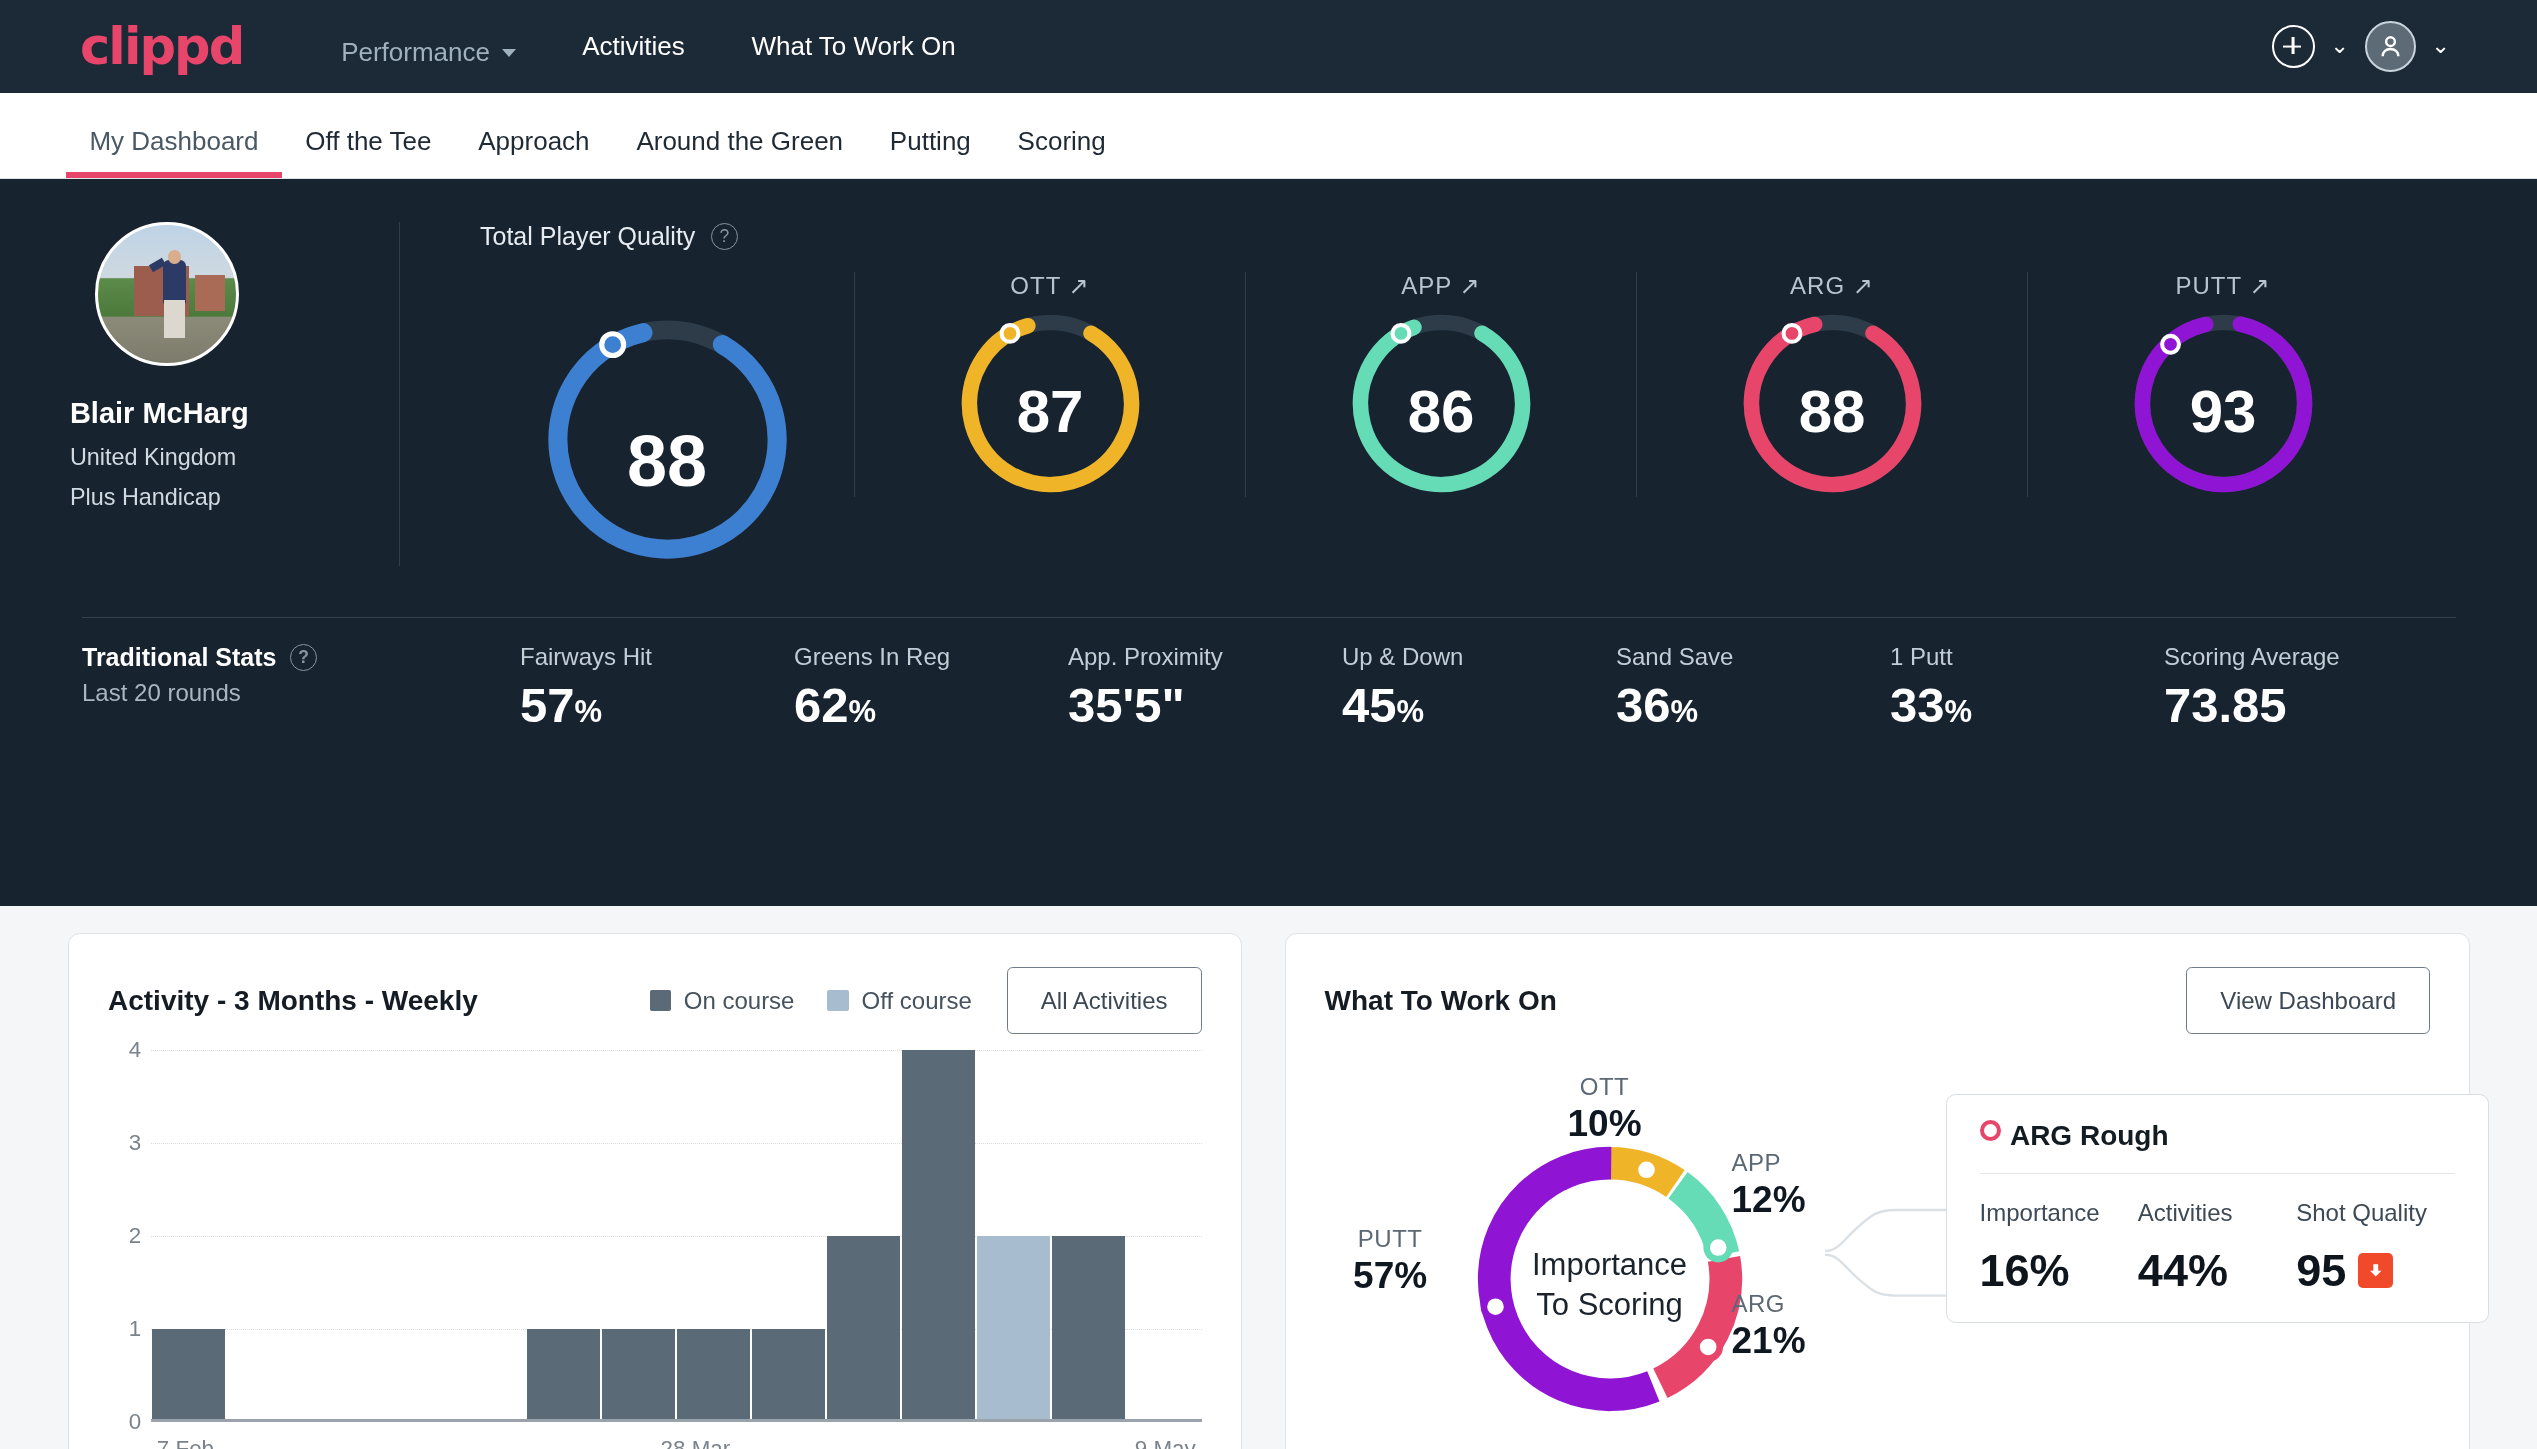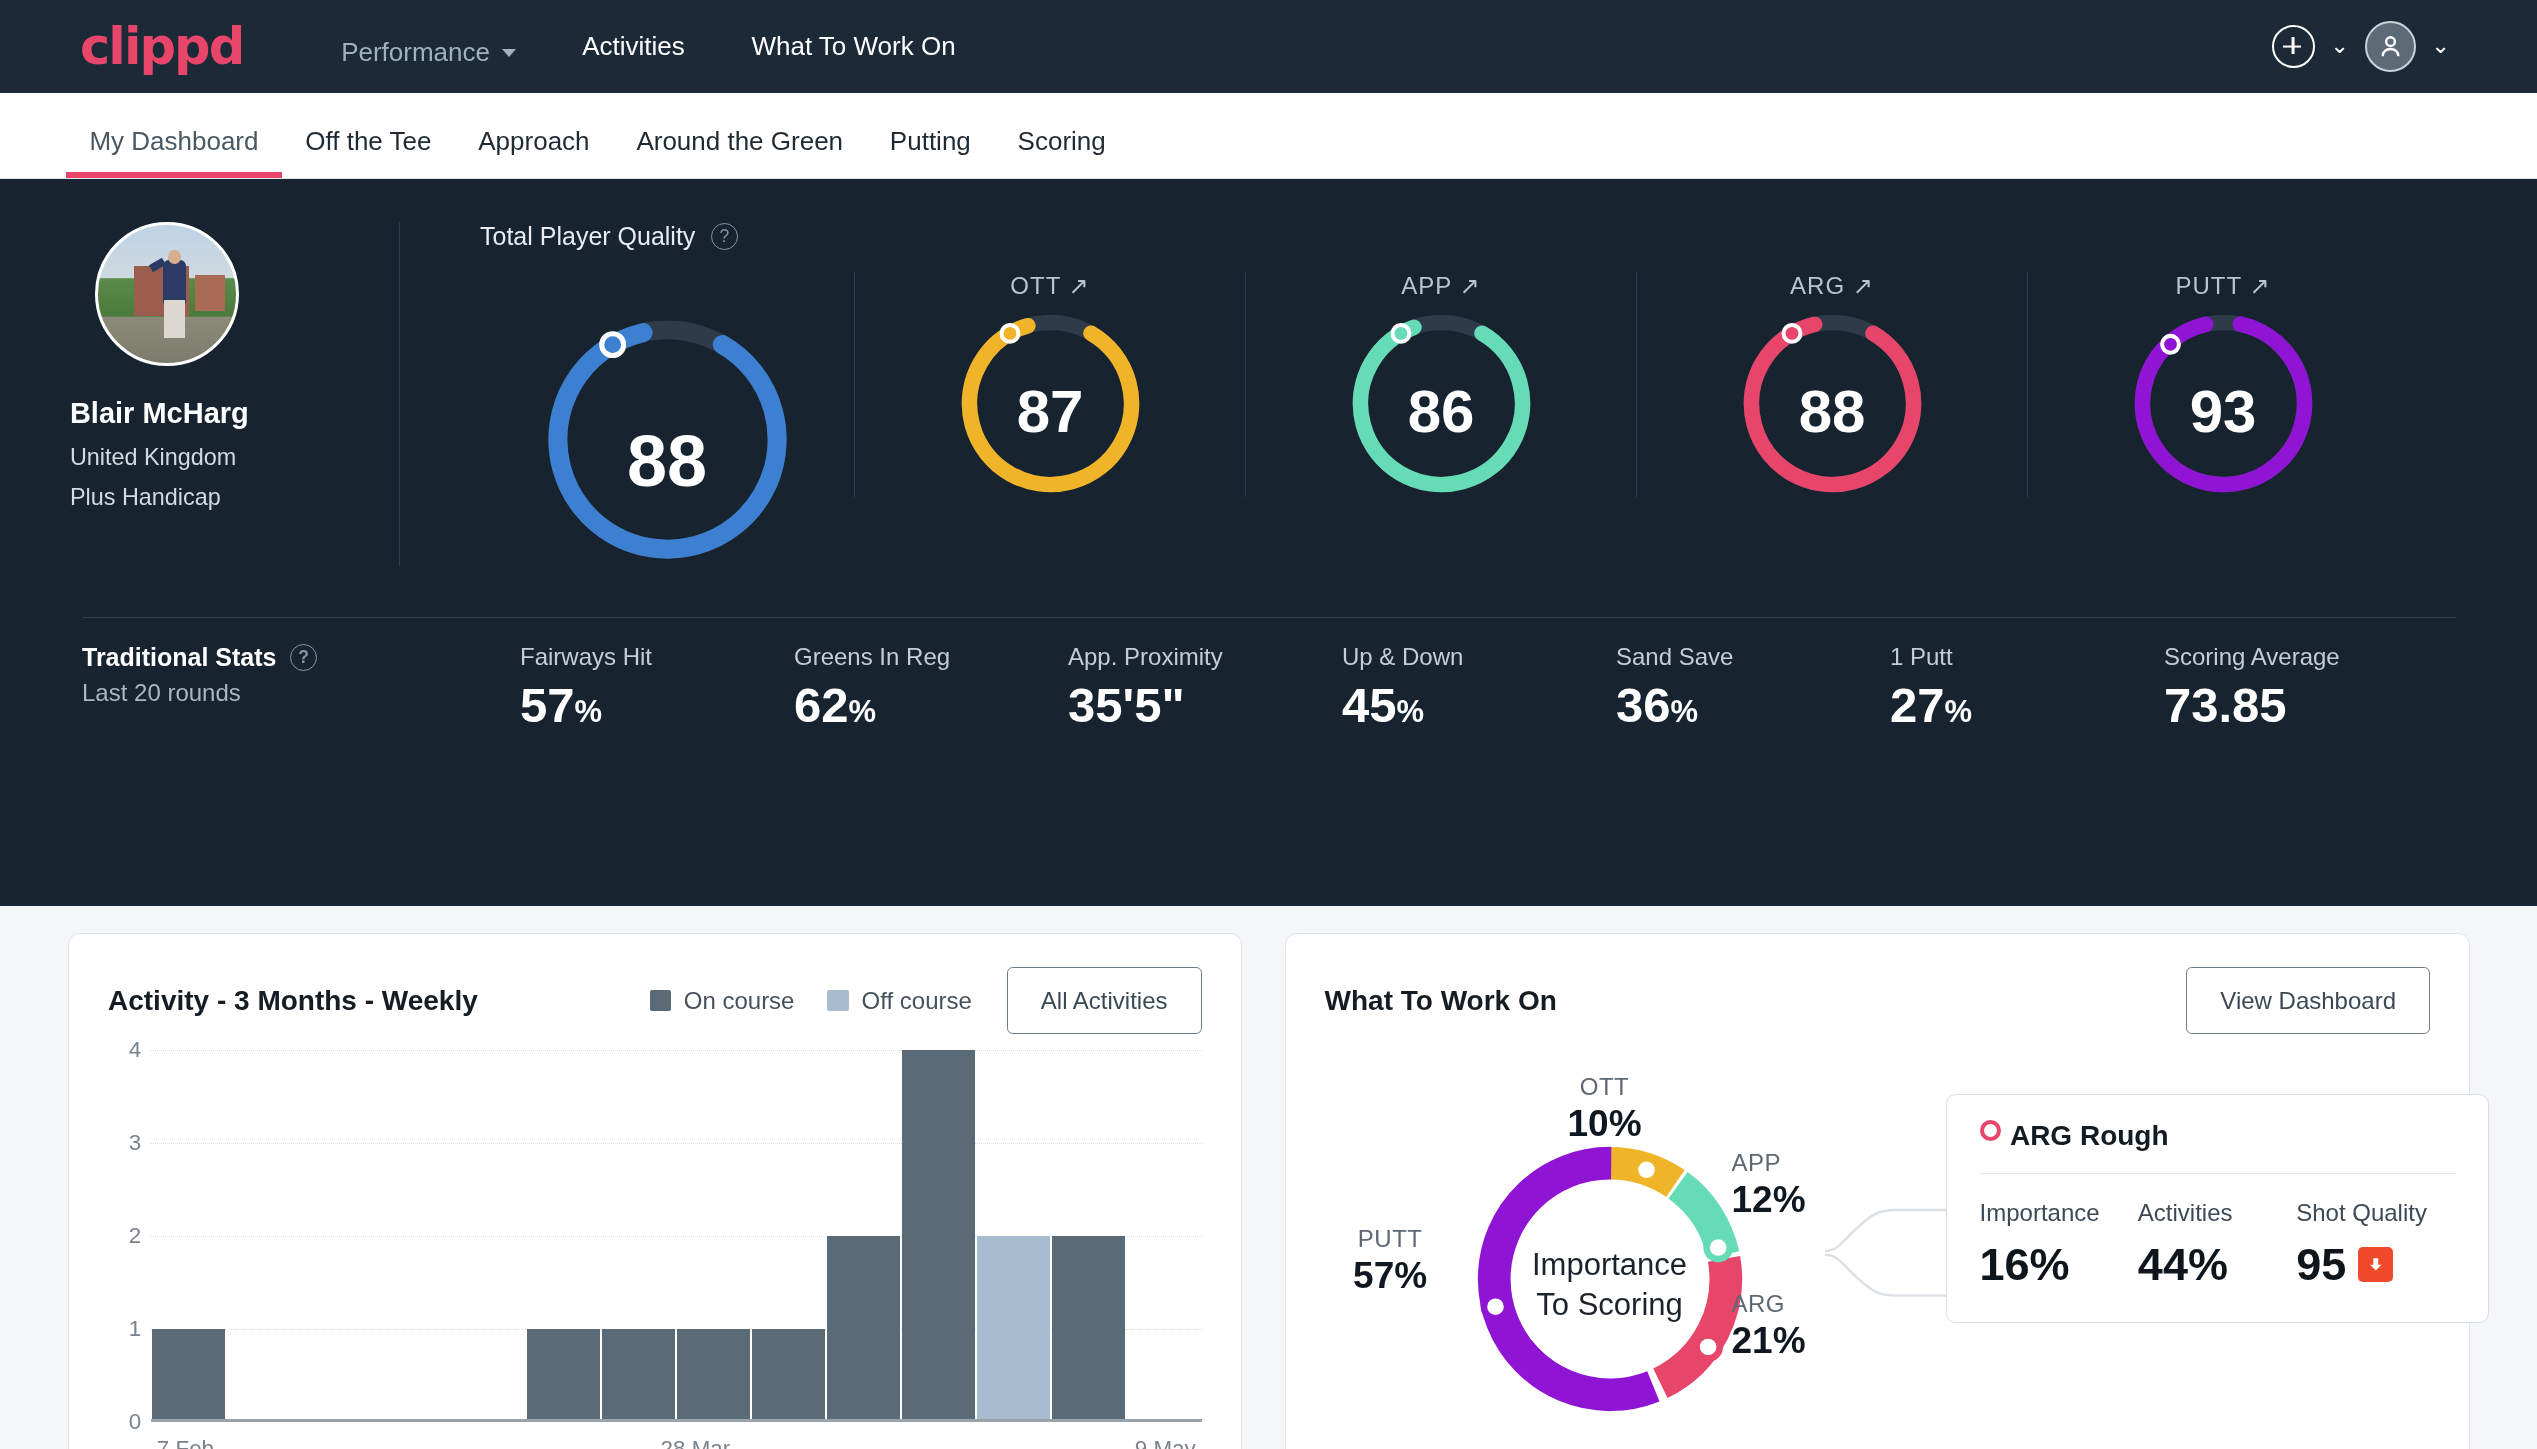--- a/index.html
+++ b/index.html
@@ -119,21 +119,21 @@
   .dlabel .pc { font-size:37px; color:#0f1720; font-weight:bold; margin-top:1.9px; }
   .detail { position:absolute; left:660px; top:60px; width:543px; height:229px;
             border:1px solid #d8dde2; border-radius:9.7px; background:#fff; padding:25px 33px; }
   .detailhead { display:flex; gap:9px; }
   .ringicon { width:21.4px;height:21.4px;border:4.9px solid #e8456b;border-radius:50%; }
   .detailtitle { font-size:28px; font-weight:bold; color:#131b23; }
   .detailrule { border-top:1px solid #e3e7eb; margin:21.4px 0 0 0; }
   .detailgrid { display:flex; margin-top:25px; }
   .dg { flex:1; }
   .dgname { font-size:24px; color:#3d4a56; }
-  .dgval { font-size:45px; font-weight:bold; color:#0e151c; margin-top:15px; display:flex; align-items:center; gap:11.7px; line-height:1; }
+  .dgval { font-size:45px; font-weight:bold; color:#0e151c; margin-top:21px; display:flex; align-items:center; gap:11.7px; line-height:1; }
   .downbadge { width:35px;height:35px;background:#f04a2a;border-radius:4.9px;
                display:flex;align-items:center;justify-content:center; }
   .downbadge svg{width:19.5px;height:19.5px;}
   .connector { position:absolute; left:584px; top:39px; width:195px; height:292px; pointer-events:none; }
 </style>
 </head>
 <body>
 
 <div class="topbar">
   <div class="logo">clippd</div>
@@ -276,21 +276,21 @@
     <div class="statcol">
       <div class="statname">Up &amp; Down</div>
       <div class="statval"><span>45</span><span class="unit">%</span></div>
     </div>
     <div class="statcol">
       <div class="statname">Sand Save</div>
       <div class="statval"><span>36</span><span class="unit">%</span></div>
     </div>
     <div class="statcol">
       <div class="statname">1 Putt</div>
-      <div class="statval"><span>27</span><span class="unit">%</span></div>
+      <div class="statval"><span>33</span><span class="unit">%</span></div>
     </div>
     <div class="statcol" style="flex:0 0 292px;">
       <div class="statname">Scoring Average</div>
       <div class="statval"><span>73.85</span><span class="unit"></span></div>
     </div>
   </div>
 </div>
 
 <div class="bottom">
 

